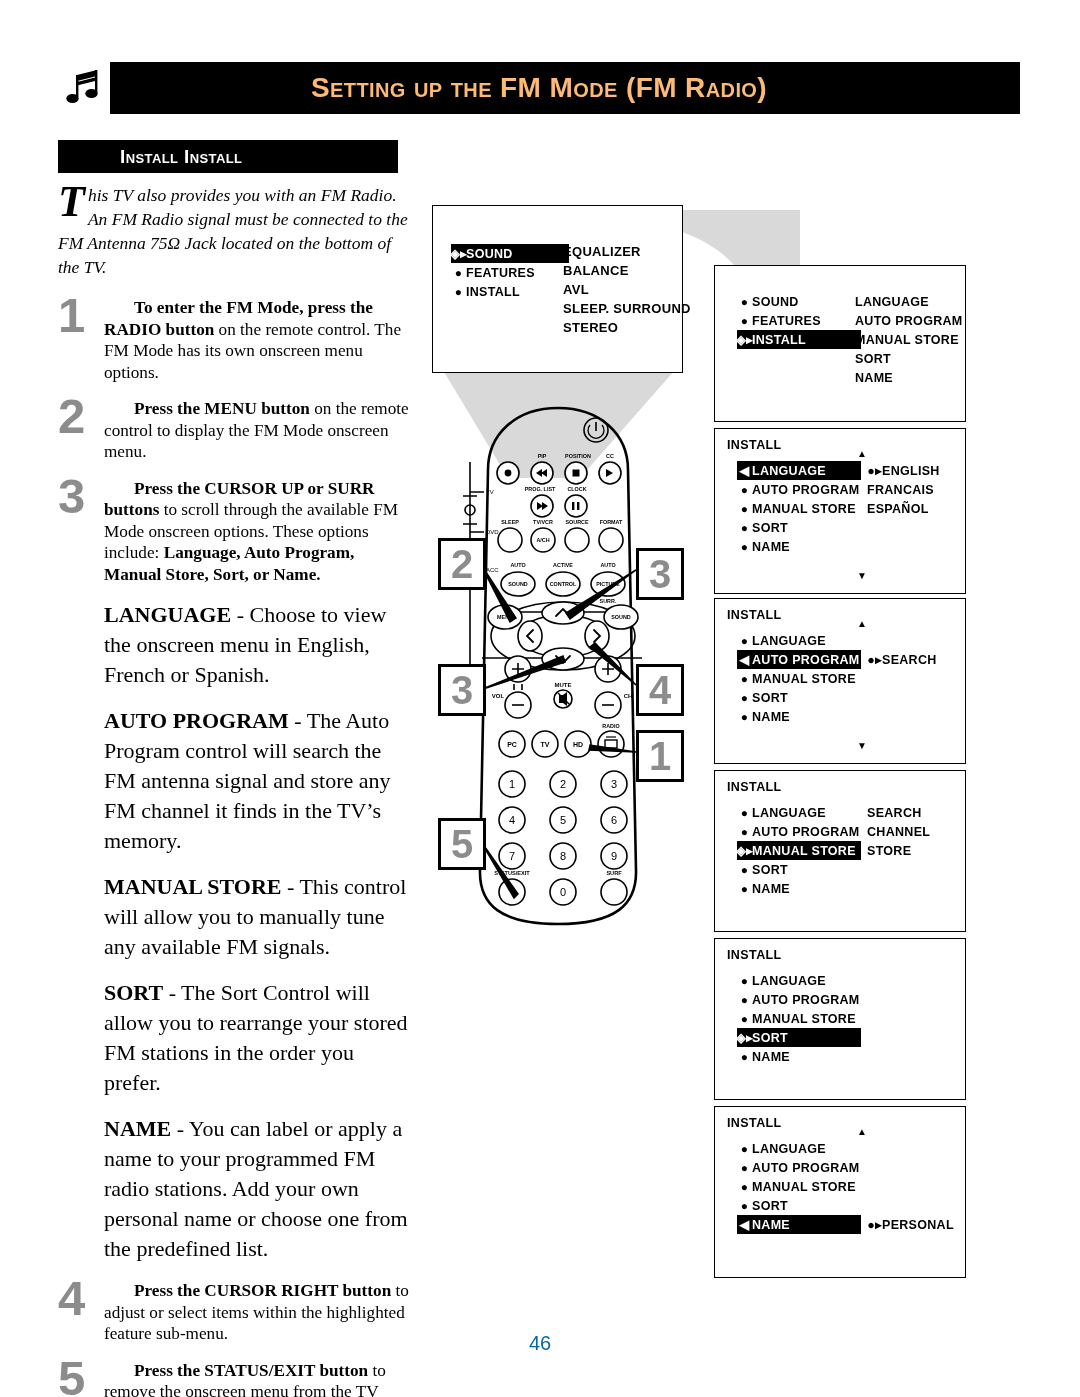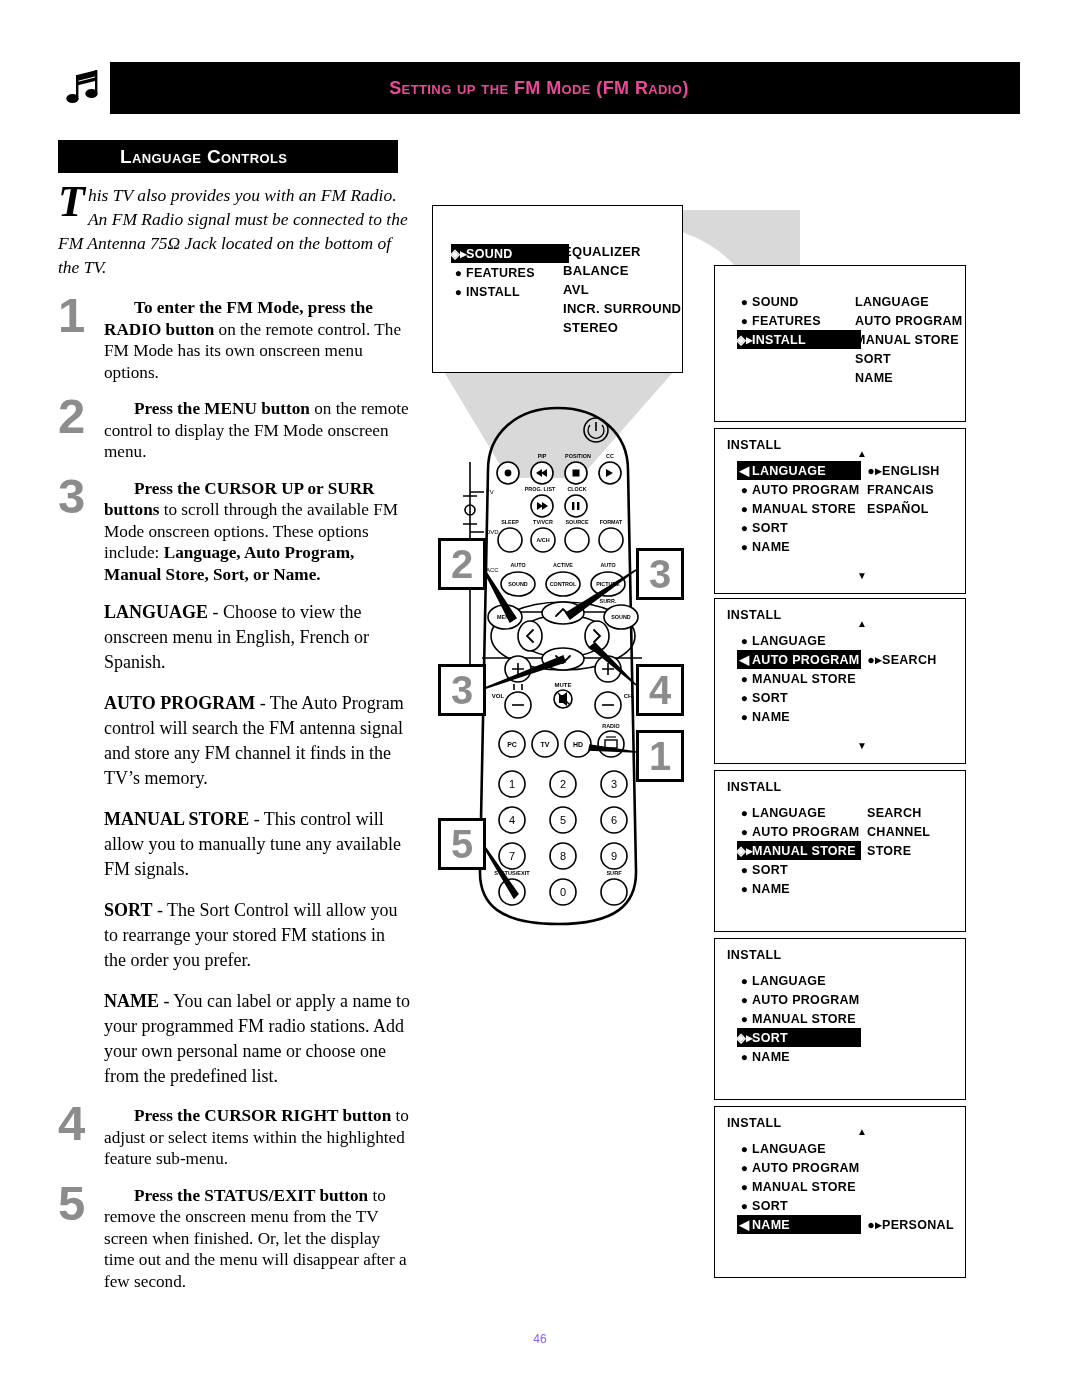--- a/index.html
+++ b/index.html
@@ -8,22 +8,22 @@
     font-family:"Liberation Serif", serif;color:#000;overflow:hidden;
   }
   .page{position:absolute;inset:0;}
 
   
   #header-bar{
     position:absolute;left:58px;top:62px;width:962px;height:52px;
     background:#000;display:flex;align-items:center;justify-content:center;
   }
   #header-title{
-    color:#ec4899;font-family:"Liberation Sans",sans-serif;font-weight:bold;
-    font-size:18px;letter-spacing:.4px;
+    color:#fdba74;font-family:"Liberation Sans",sans-serif;font-weight:bold;
+    font-size:28px;letter-spacing:.4px;
     font-variant:small-caps;text-transform:none;
   }
   #note-icon{
     position:absolute;left:58px;top:62px;width:52px;height:52px;background:#fff;
     display:flex;align-items:center;justify-content:center;
     border-right:0;
   }
   #note-icon svg{display:block;}
 
   
@@ -48,27 +48,27 @@
   }
 
   .step{position:relative;margin-bottom:15px;min-height:40px;padding-left:46px;}
   .step-num{
     position:absolute;left:0;top:-6px;color:#8c8c8c;font-weight:bold;
     font-family:"Liberation Sans",sans-serif;font-size:49px;line-height:49px;
   }
   .step-text{font-size:17.2px;line-height:21.5px;margin-left:30px;}
   .step-text b{font-weight:bold;}
 
-  .para{font-size:18px;line-height:25px;margin:0 0 16px 46px;}
+  .para{font-size:22px;line-height:30px;margin:0 0 16px 46px;}
   .para b{font-weight:bold;}
 
   
   #page-number{
     position:absolute;left:0;right:0;top:1332px;text-align:center;
-    font-family:"Liberation Sans",sans-serif;font-size:12px;color:#8b5cf6;
+    font-family:"Liberation Sans",sans-serif;font-size:20px;color:#0369a1;
   }
 
   
   #tv-screen{
     position:absolute;left:432px;top:205px;width:249px;height:166px;
     border:1.6px solid #000;background:#fff;z-index:3;
   }
   .osd{font-family:"Liberation Sans",sans-serif;font-weight:bold;}
   #tv-left-menu{position:absolute;left:18px;top:38px;width:118px;}
   #tv-right-menu{position:absolute;left:130px;top:38px;width:115px;}
@@ -135,21 +135,21 @@
       <path d="M13 8 L33 3 L33 9 L13 14 Z" fill="#000"></path>
       <path d="M13 15 L33 10 L33 13.5 L13 18.5 Z" fill="#000"></path>
       <rect x="12" y="8" width="2.4" height="22" fill="#000"></rect>
       <rect x="31" y="3" width="2.4" height="22" fill="#000"></rect>
       <ellipse cx="8.5" cy="31.5" rx="6.2" ry="4.6" fill="#000"></ellipse>
       <ellipse cx="27.5" cy="26.5" rx="6.2" ry="4.6" fill="#000"></ellipse>
     </svg>
   </div>
 
   <div id="section-bar">
-    <div id="section-title">Language Controls</div>
+    <div id="section-title">Install Install</div>
   </div>
 
   <div id="left-col">
 
     <p id="intro">
       <span class="dropcap">T</span><span>his TV also provides you with an FM Radio. An FM Radio signal must be connected to the FM Antenna 75Ω Jack located on the bottom of the TV.</span>
     </p>
 
     <div class="step">
       <span class="step-num">1</span>
@@ -212,21 +212,21 @@
         </div>
         <div class="osd-row">
           <span class="osd-bullet">●</span>
           <span class="osd-label">INSTALL</span>
         </div>
       </div>
     <div id="tv-right-menu" class="osd">
         <div class="osd-plain">EQUALIZER</div>
         <div class="osd-plain">BALANCE</div>
         <div class="osd-plain">AVL</div>
-        <div class="osd-plain">INCR. SURROUND</div>
+        <div class="osd-plain">SLEEP. SURROUND</div>
         <div class="osd-plain">STEREO</div>
       </div>
   </div>
 
   <div id="remote-wrap">
     <svg width="270" height="540" viewBox="0 0 270 540" aria-hidden="true">
       <g fill="none" stroke="#000" stroke-width="2.6">
         <path d="M58 70 C58 34 86 8 128 8 C170 8 198 34 198 70 L206 470 C207 505 185 524 128 524 C71 524 49 505 50 470 Z"></path>
       </g>
       <g stroke="#000" stroke-width="1.6" fill="none">

